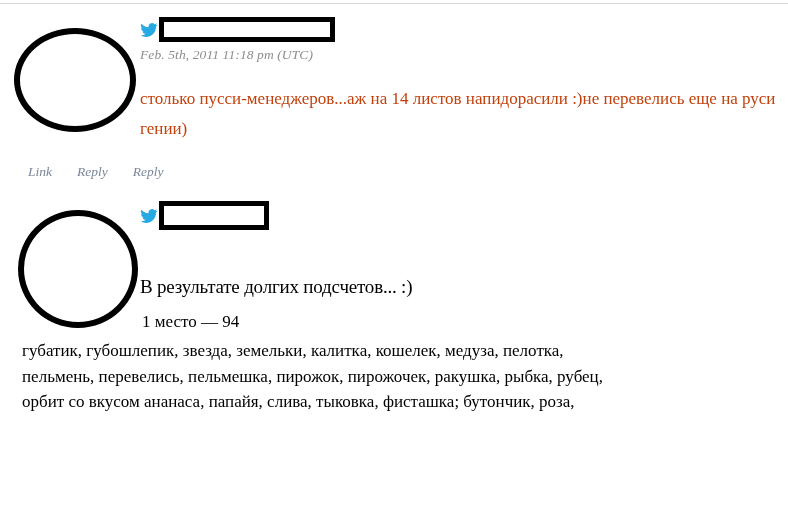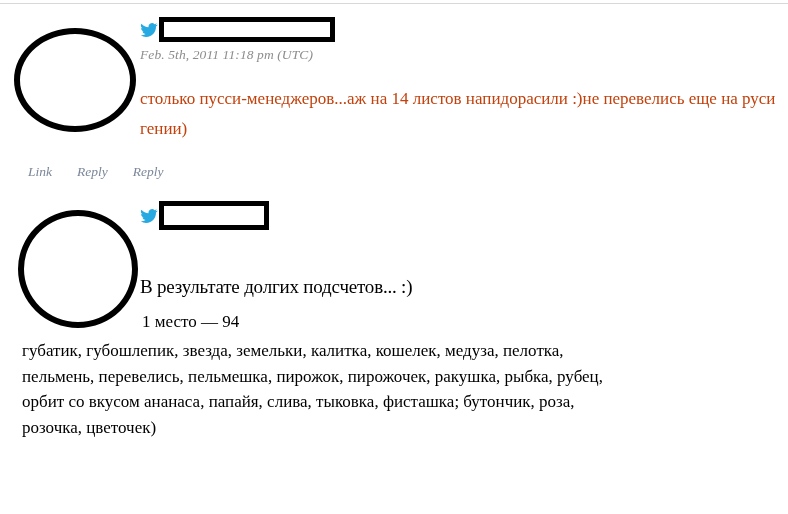--- a/index.html
+++ b/index.html
@@ -205,18 +205,17 @@
     </div>
 
     <div class="post-title">В результате долгих подсчетов... :)</div>
 
     <div class="place-line">1 место — 94</div>
 
     <div class="listing">
       <span class="ln">губатик, губошлепик, звезда, земельки, калитка, кошелек, медуза, пелотка,</span>
       <span class="ln">пельмень, перевелись, пельмешка, пирожок, пирожочек, ракушка, рыбка, рубец,</span>
       <span class="ln">орбит со вкусом ананаса, папайя, слива, тыковка, фисташка; бутончик, роза,</span>
-      <span class="ln">розочка, цветочек)</span>
     </div>
 
   </div>
 
 </div>
 
 </body></html>

